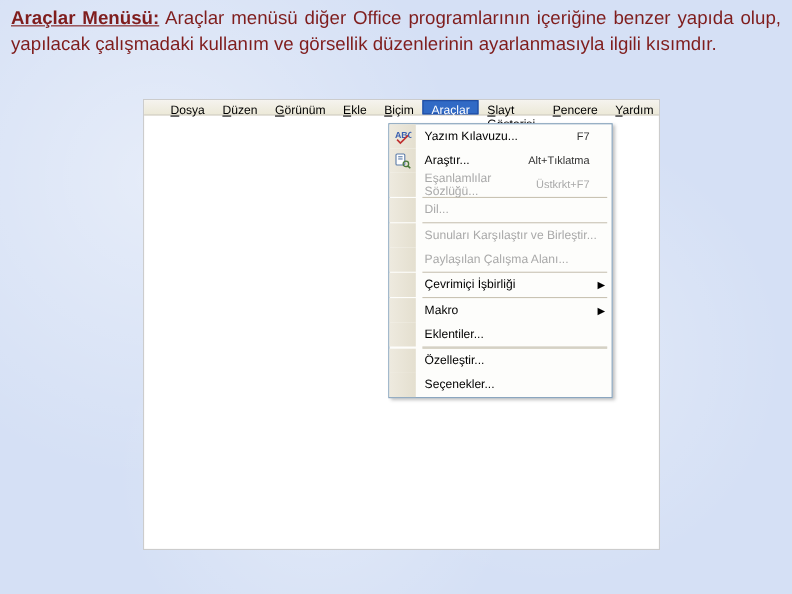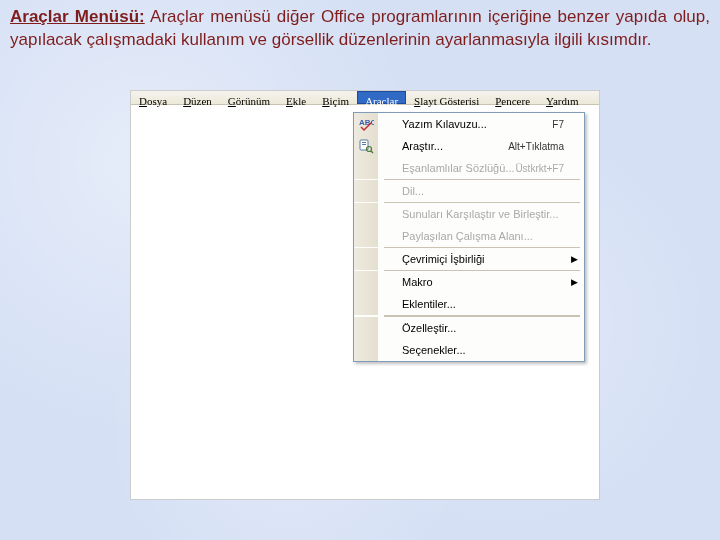--- a/index.html
+++ b/index.html
@@ -31,40 +31,41 @@
     height: 410px;
     background: #fff;
     border: 1px solid #ccc;
   }
   .menubar {
     display: flex;
     height: 14px;
     background: linear-gradient(#f5f3ee, #ece9d8);
     border-bottom: 1px solid #c9c3b3;
     font-size: 11px;
-    font-family: Liberation Serif, serif;
+    font-family: Liberation Sans, sans-serif;
     color: #000;
+    padding-left: 16px;
   }
   .menubar .mitem {
     padding: 4px 8px 0 8px;
     cursor: default;
     position: relative;
   }
   .menubar .mitem .ul { text-decoration: underline; }
   .menubar .mitem.active {
     background: #316ac5;
     color: #fff;
     border: 1px solid #1d4aa0;
     padding: 3px 7px 0 7px;
   }
   .dropdown {
     position: absolute;
     left: 353px;
     top: 112px;
-    width: 232px;
+    width: 204px;
     background: #fdfdfb;
     border: 1px solid #7f9db9;
     box-shadow: 2px 2px 3px rgba(0,0,0,0.25);
     font-family: Tahoma, sans-serif;
     font-size: 11px;
   }
   .dropdown .row {
     display: flex;
     align-items: center;
     height: 22px;
@@ -74,21 +75,21 @@
     width: 24px;
     height: 100%;
     background: linear-gradient(to right,#eeeadf,#e4dfcf);
     display: flex;
     align-items: center;
     justify-content: center;
     flex-shrink: 0;
   }
   .dropdown .label {
     flex: 1;
-    padding-left: 24px;
+    padding-left: 8px;
     color: #000;
   }
   .dropdown .shortcut {
     padding-right: 20px;
     color: #333;
     font-size: 10px;
   }
   .dropdown .arrow {
     position: absolute;
     right: 6px;

